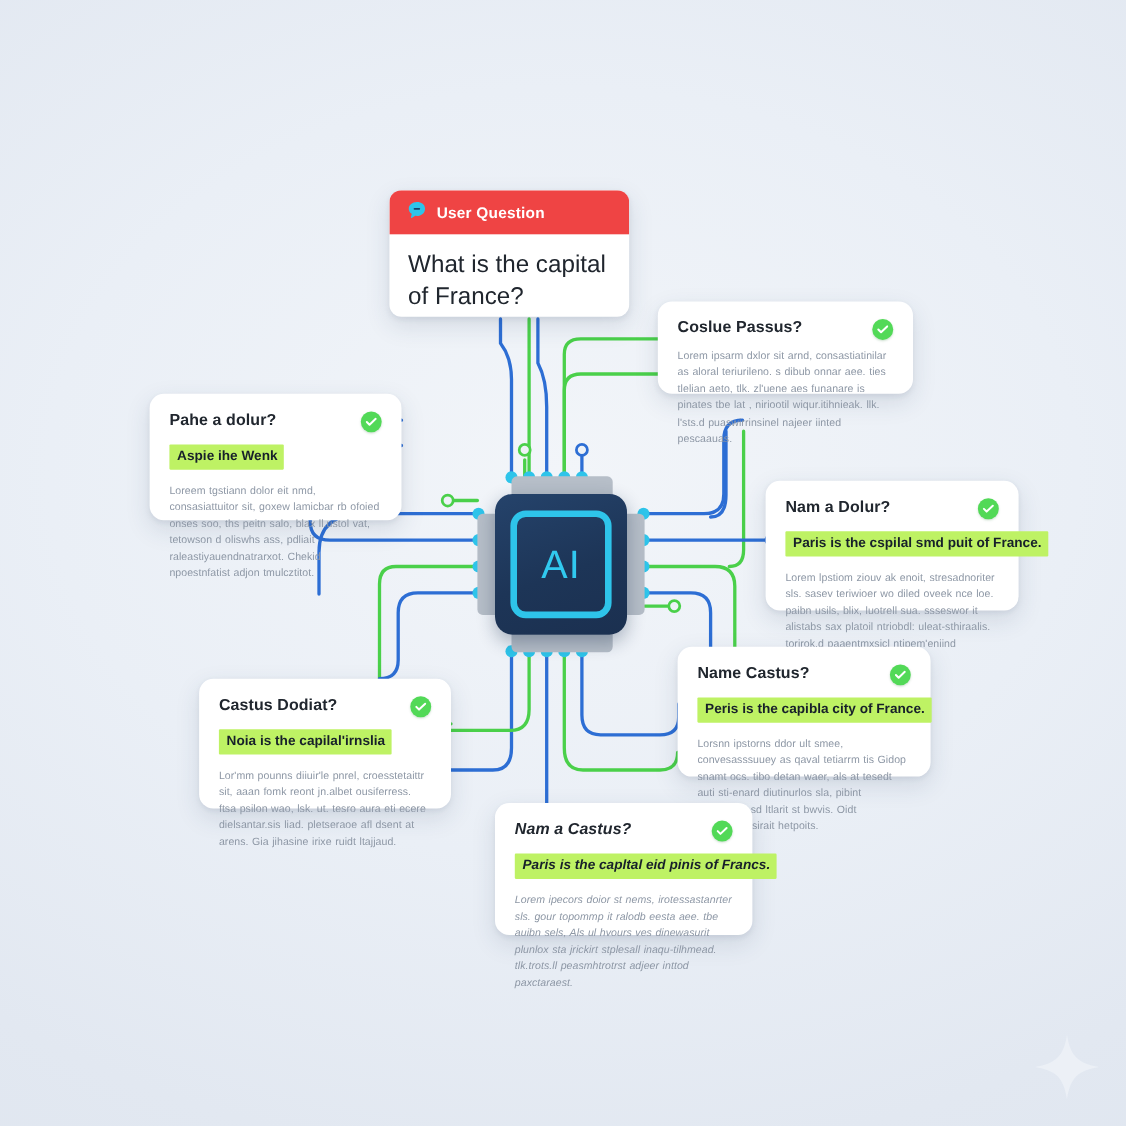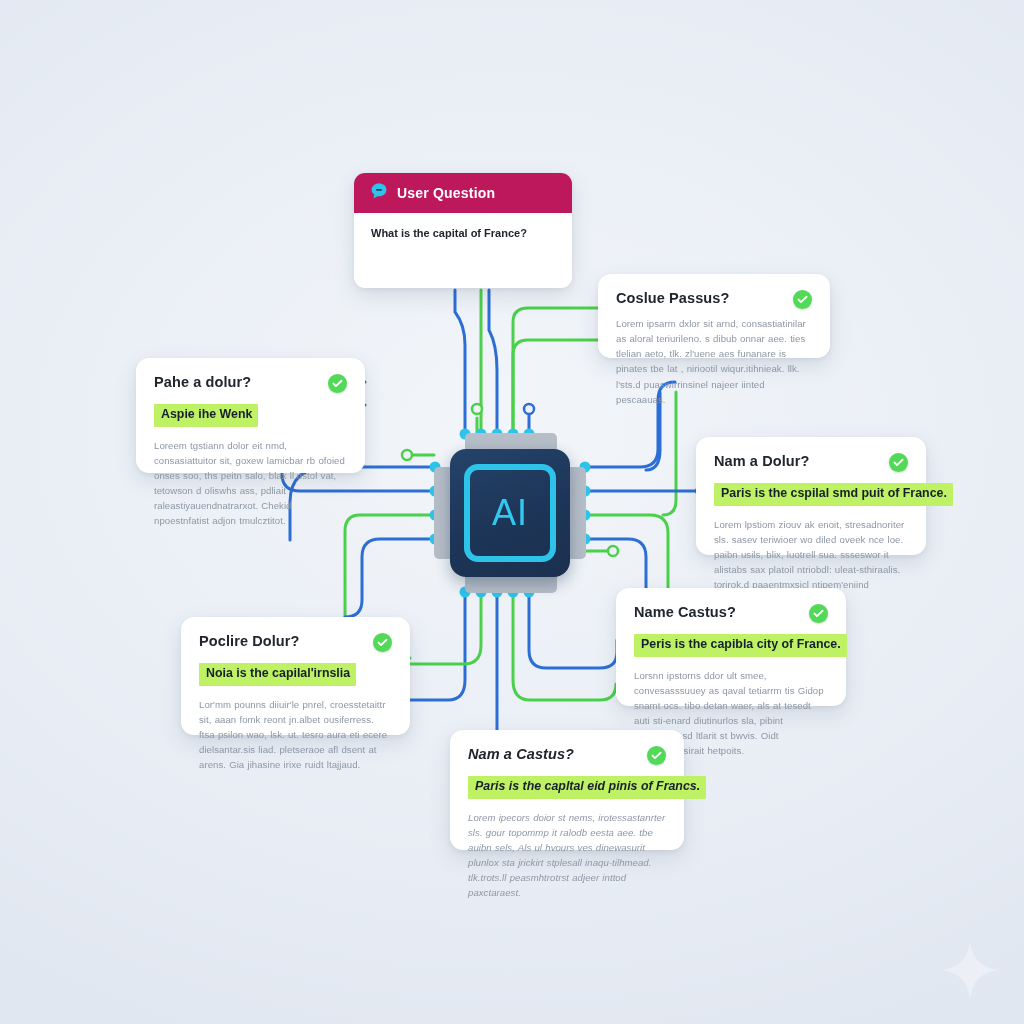--- a/index.html
+++ b/index.html
@@ -68,27 +68,27 @@
     padding:3px 6px 4px 7px;margin-top:11px;border-radius:1px;
     white-space:nowrap;overflow:hidden;
   }
   .body-txt{
     margin-top:7px;font-size:9.6px;line-height:1.58;color:#8d97a5;
     letter-spacing:.05px;word-spacing:.5px;
   }
   
   #user-card{left:354px;top:173px;width:218px;height:115px;border-radius:11px;overflow:hidden;}
   .uq-head{
-    height:40px;background:#be185d;display:flex;align-items:center;gap:9px;
+    height:40px;background:#ef4444;display:flex;align-items:center;gap:9px;
     padding:0 16px;box-sizing:border-box;
   }
   .uq-head .t{color:#fff;font-size:14px;font-weight:bold;letter-spacing:.2px;}
   .uq-body{
-    padding:13px 17px 0 17px;font-size:11px;line-height:1.3;color:#20262e;
-    font-weight:bold;
+    padding:13px 17px 0 17px;font-size:22px;line-height:1.3;color:#20262e;
+    font-weight:normal;
   }
   
   #card-top-right   {left:598px;top:274px;width:232px;height:84px;}
   #card-left        {left:136px;top:358px;width:229px;height:115px;}
   #card-right       {left:696px;top:437px;width:230px;height:118px;}
   #card-bottom-right{left:616px;top:588px;width:230px;height:118px;}
   #card-bottom-left {left:181px;top:617px;width:229px;height:118px;}
   #card-bottom      {left:450px;top:730px;width:234px;height:120px;font-style:italic;}
 </style>
 </head>
@@ -241,21 +241,21 @@
             <path d="M1.6 6.1l2.7 2.7L10.4 3" stroke="#fff" stroke-width="2" fill="none" stroke-linecap="round" stroke-linejoin="round"></path>
           </svg>
       </div>
     </div>
     <div class="hl">Peris is the capibla city of France.</div>
     <div class="body-txt">Lorsnn ipstorns ddor ult smee, convesasssuuey as qaval tetiarrm tis Gidop snamt ocs. tibo detan waer, als at tesedt auti sti-enard diutinurlos sla, pibint patotorecs sd ltlarit st bwvis. Oidt lnasnernusisirait hetpoits.</div>
   </div>
 
   <div class="card ans-card" id="card-bottom-left">
     <div class="ans-head">
-      <div class="ans-title">Poclire Dolur?</div>
+      <div class="ans-title">Castus Dodiat?</div>
       <div class="check">
         <svg width="11" height="11" viewBox="0 0 12 12">
             <path d="M1.6 6.1l2.7 2.7L10.4 3" stroke="#fff" stroke-width="2" fill="none" stroke-linecap="round" stroke-linejoin="round"></path>
           </svg>
       </div>
     </div>
     <div class="hl">Noia is the capilal'irnslia</div>
     <div class="body-txt">Lor'mm pounns diiuir'le pnrel, croesstetaittr sit, aaan fomk reont jn.albet ousiferress. ftsa psilon wao, lsk. ut. tesro aura eti ecere dielsantar.sis liad. pletseraoe afl dsent at arens. Gia jihasine irixe ruidt ltajjaud.</div>
   </div>
 

